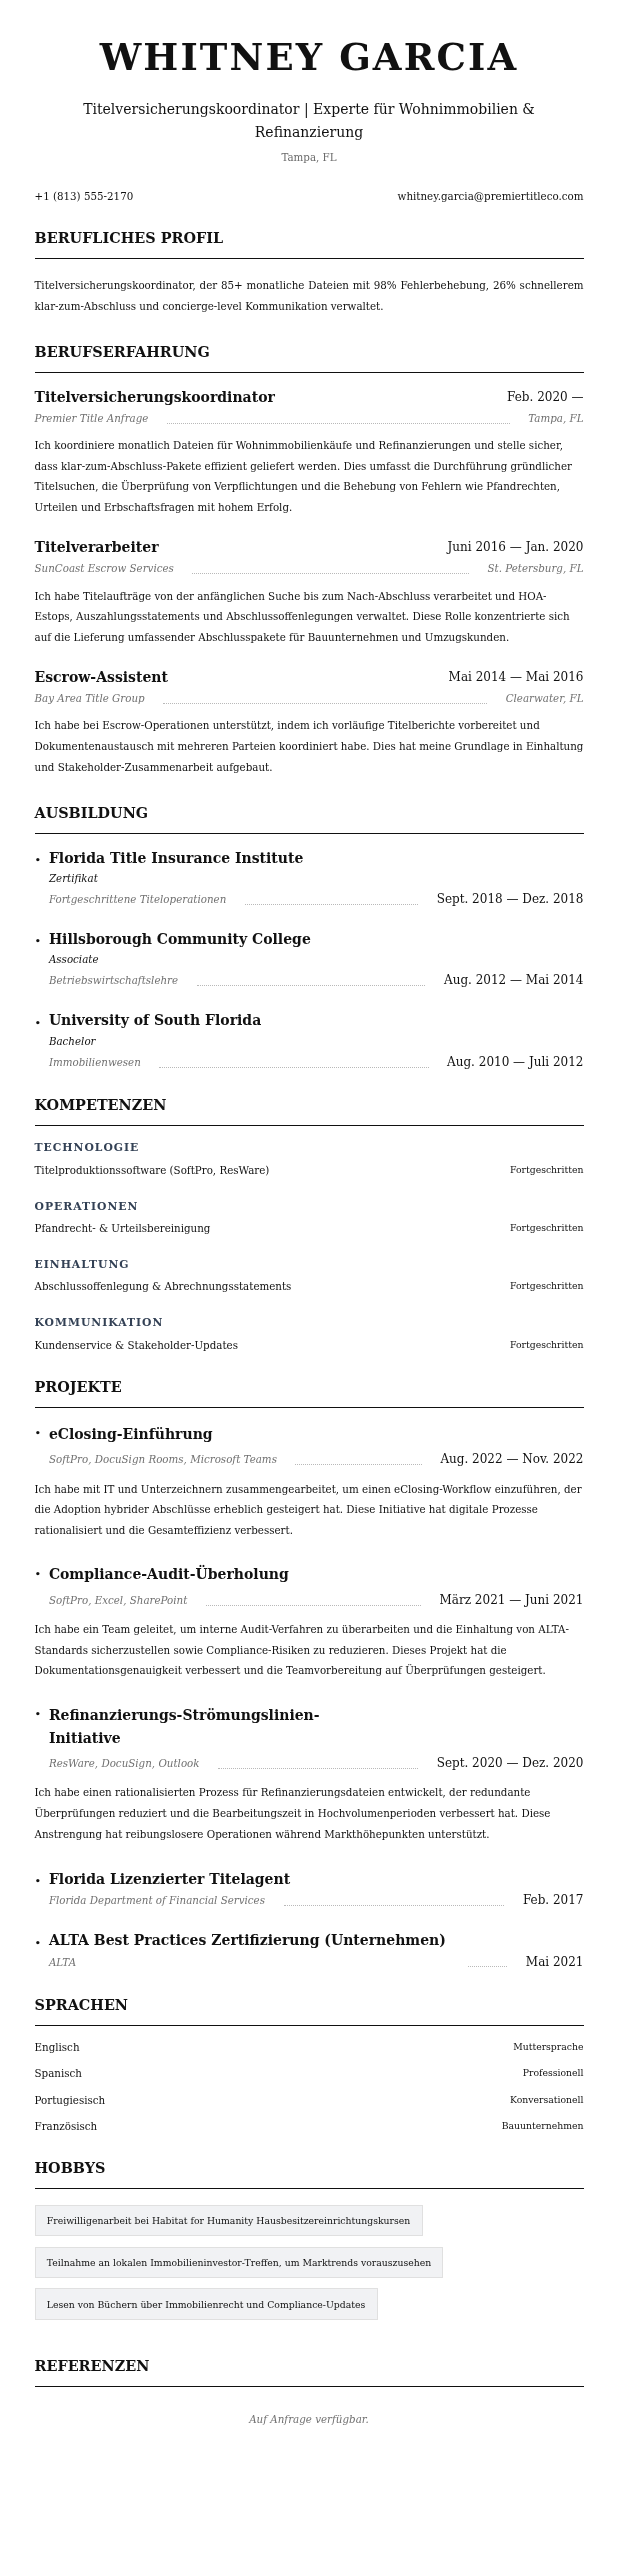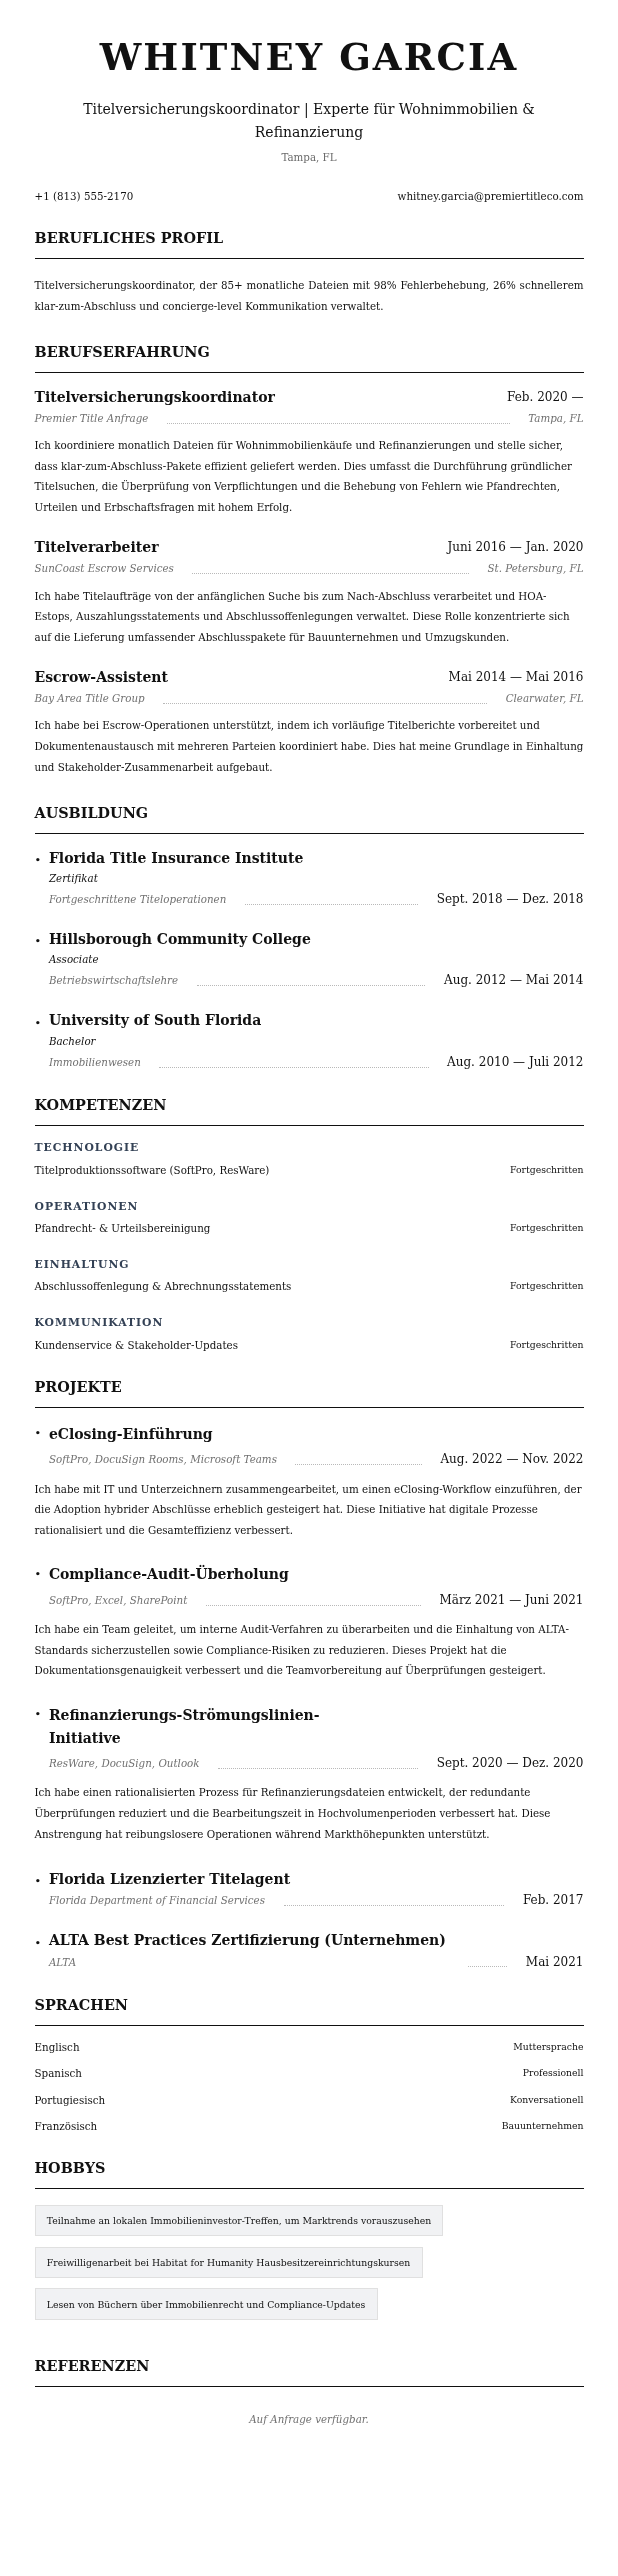--- a/index.html
+++ b/index.html
@@ -254,22 +254,22 @@
       <span class="level">Konversationell</span>
     </div>
     <div class="lang-row">
       <span>Französisch</span>
       <span class="level">Bauunternehmen</span>
     </div>
   </div>
 
   <div class="section">
     <h2 class="section-title">HOBBYS</h2>
+    <div><span class="hobby">Freiwilligenarbeit bei Habitat for Humanity Hausbesitzereinrichtungskursen</span></div>
     <div><span class="hobby">Teilnahme an lokalen Immobilieninvestor-Treffen, um Marktrends vorauszusehen</span></div>
-    <div><span class="hobby">Freiwilligenarbeit bei Habitat for Humanity Hausbesitzereinrichtungskursen</span></div>
     <div><span class="hobby">Lesen von Büchern über Immobilienrecht und Compliance-Updates</span></div>
   </div>
 
   <div class="section">
     <h2 class="section-title">REFERENZEN</h2>
     <div class="refs">Auf Anfrage verfügbar.</div>
   </div>
 
 </div>
 

